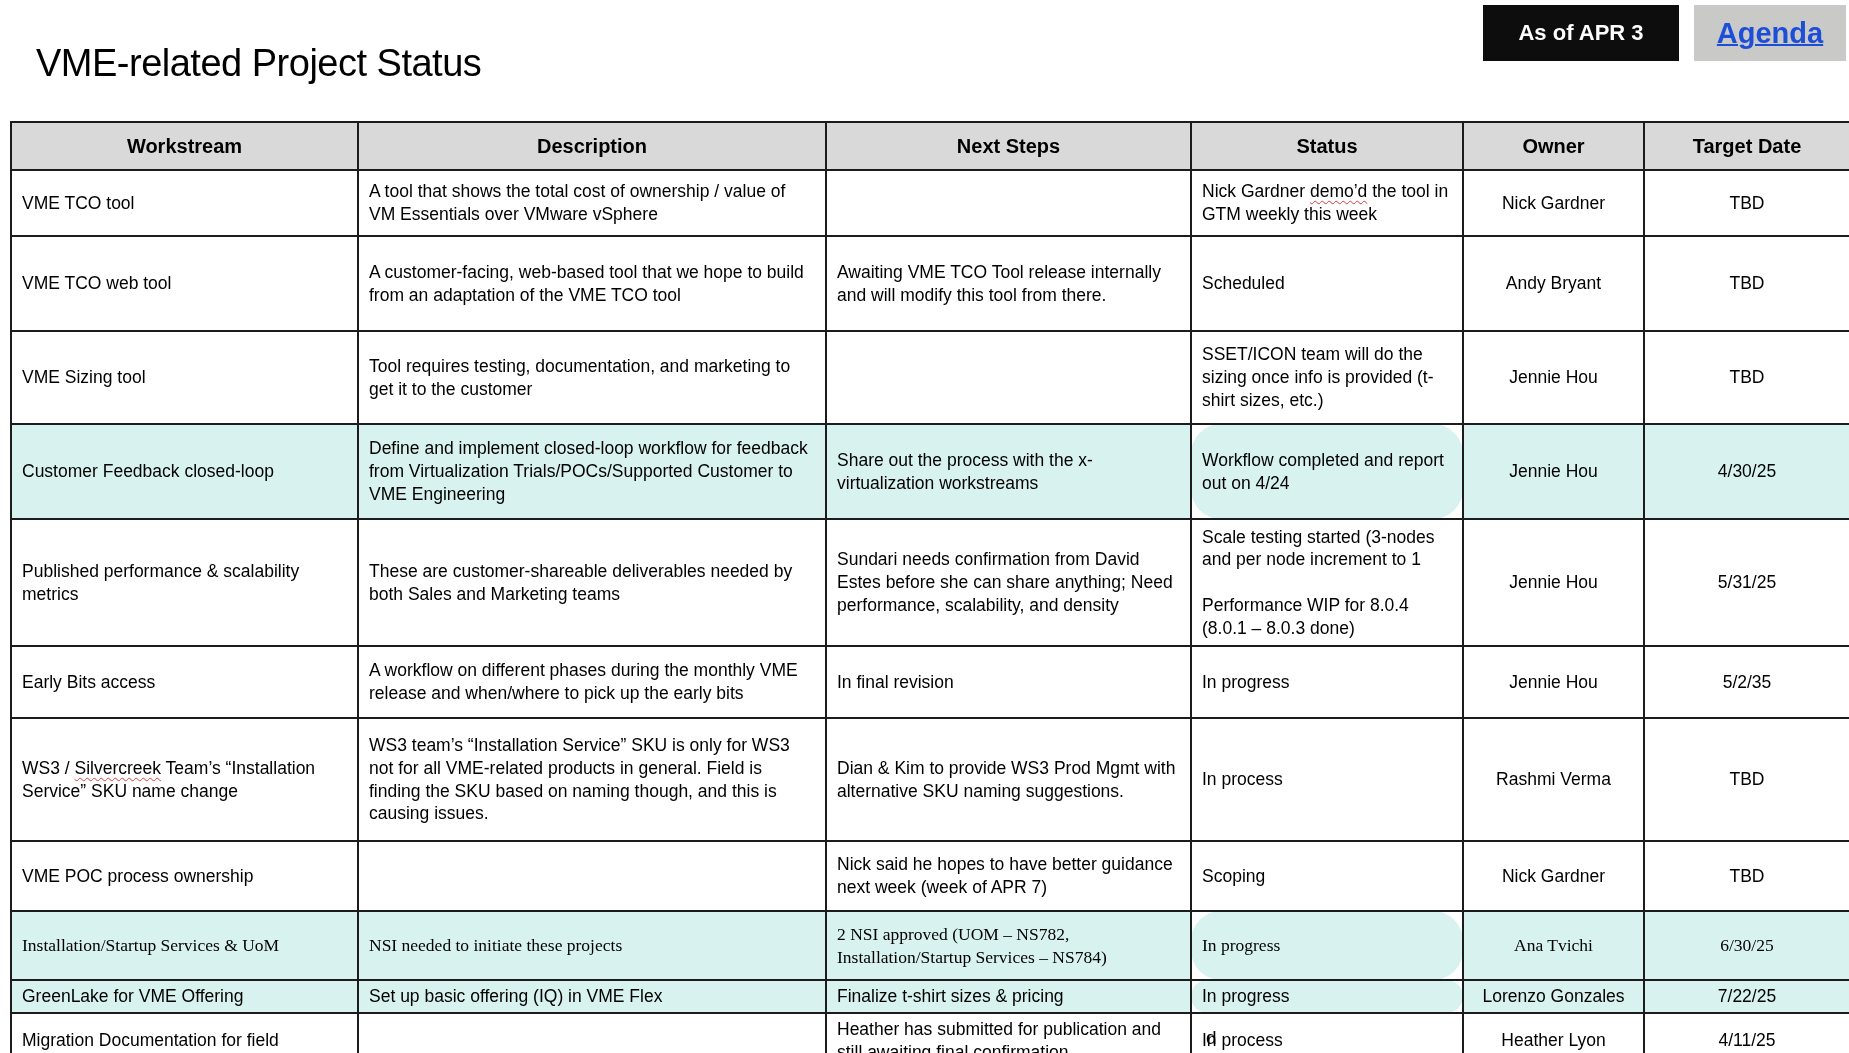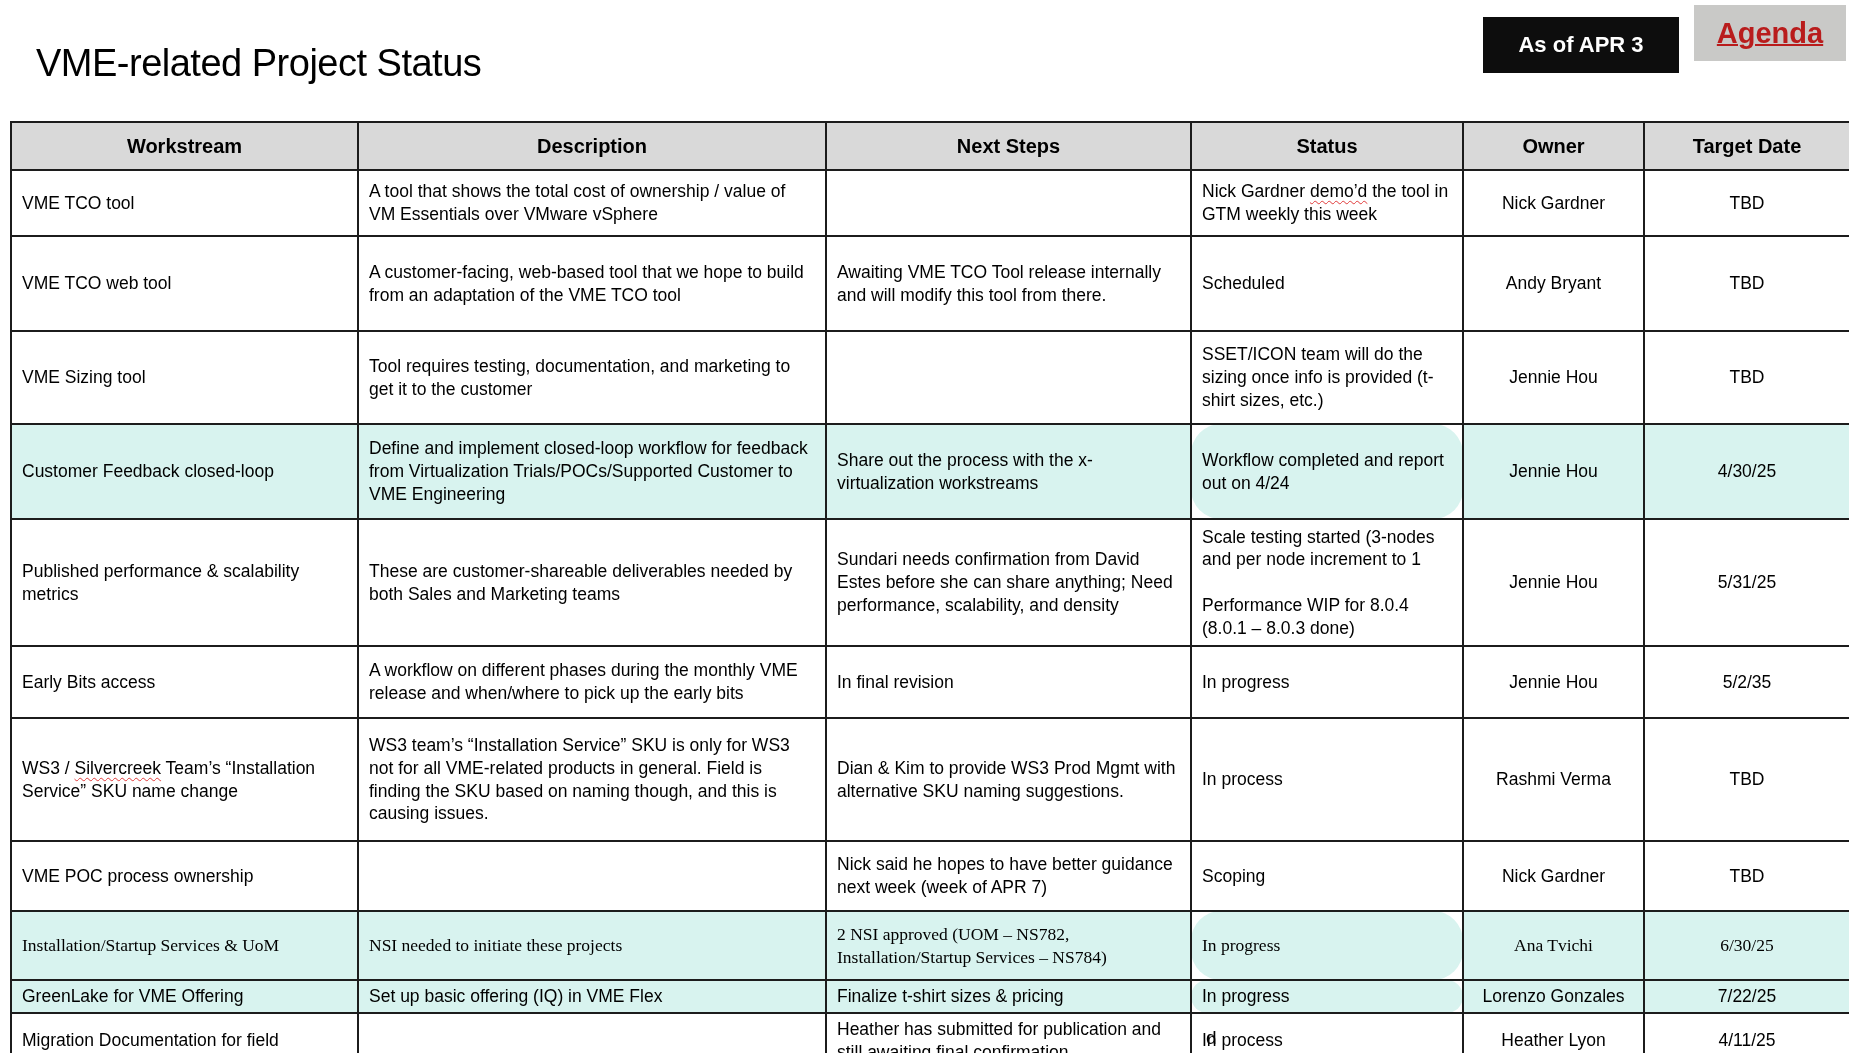--- a/index.html
+++ b/index.html
@@ -13,30 +13,30 @@
     color: #000;
   }
   .title {
     position: absolute; left: 36px; top: 42px; margin: 0;
     font-size: 38px; font-weight: normal; letter-spacing: -0.5px;
   }
   .asof {
     position: absolute; left: 1483px; top: 5px; width: 196px; height: 56px;
     background: #0d0d0d; color: #fff;
     display: flex; align-items: center; justify-content: center;
-    font-weight: bold; font-size: 22px; margin-top: 12px;
+    font-weight: bold; font-size: 22px;
   }
   .agenda {
     position: absolute; left: 1694px; top: 5px; width: 152px; height: 56px;
     background: #c9c9c7;
     display: flex; align-items: center; justify-content: center;
     cursor: pointer;
   }
   .agenda span {
-    font-weight: bold; font-size: 29px; color: #b91c1c;
+    font-weight: bold; font-size: 29px; color: #1d4ed8;
     text-decoration: underline; text-decoration-thickness: 2px;
   }
   table.status-table {
     position: absolute; left: 10px; top: 121px; width: 1839px;
     border-collapse: collapse; table-layout: fixed;
   }
   th, td {
     border: 2px solid #1c1c1c;
     padding: 4px 10px;
     font-size: 17.5px; line-height: 1.3;

